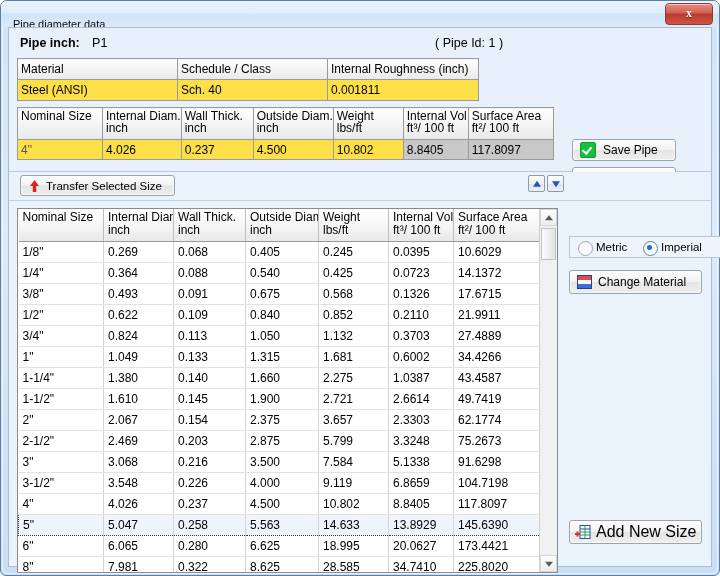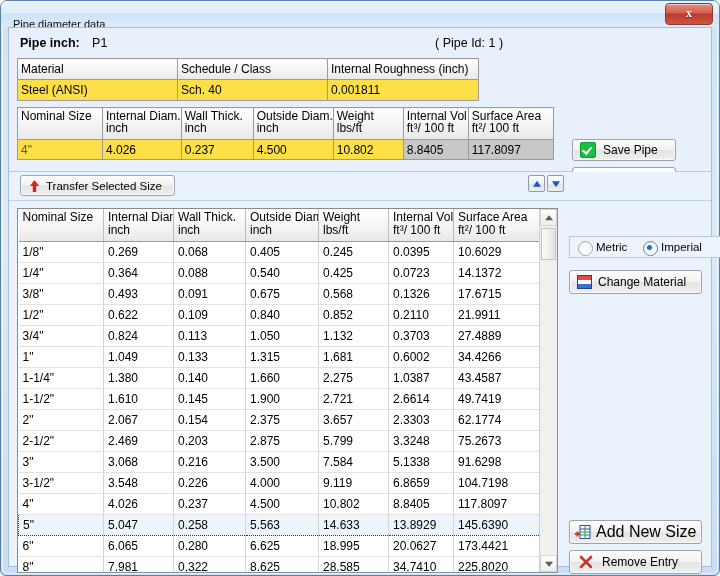--- a/index.html
+++ b/index.html
@@ -556,23 +556,15 @@
           <line x1="5" y1="4" x2="15" y2="4" stroke="#2a4bb0"></line>
           <line x1="5" y1="7" x2="15" y2="7" stroke="#2a9b45"></line>
           <line x1="5" y1="10" x2="15" y2="10" stroke="#2a9b45"></line>
           <line x1="10" y1="0.5" x2="10" y2="13.5" stroke="#2a9b45"></line>
           <path d="M0 9 h5 M2.5 6.5 v5" stroke="#d83030" stroke-width="2"></path>
         </svg>
       </span>
       <span class="lbl">Add New Size</span>
     </div>
 
-    <div class="btn" id="remove-entry">
-      <span class="ico ico-x">
-        <svg width="14" height="14" viewBox="0 0 14 14">
-          <path d="M2 2 L12 12 M12 2 L2 12" stroke="#c0392b" stroke-width="2.6" stroke-linecap="round"></path>
-        </svg>
-      </span>
-      <span class="lbl">Remove Entry</span>
-    </div>
 
   </div>
 </div>
 
 </body></html>

